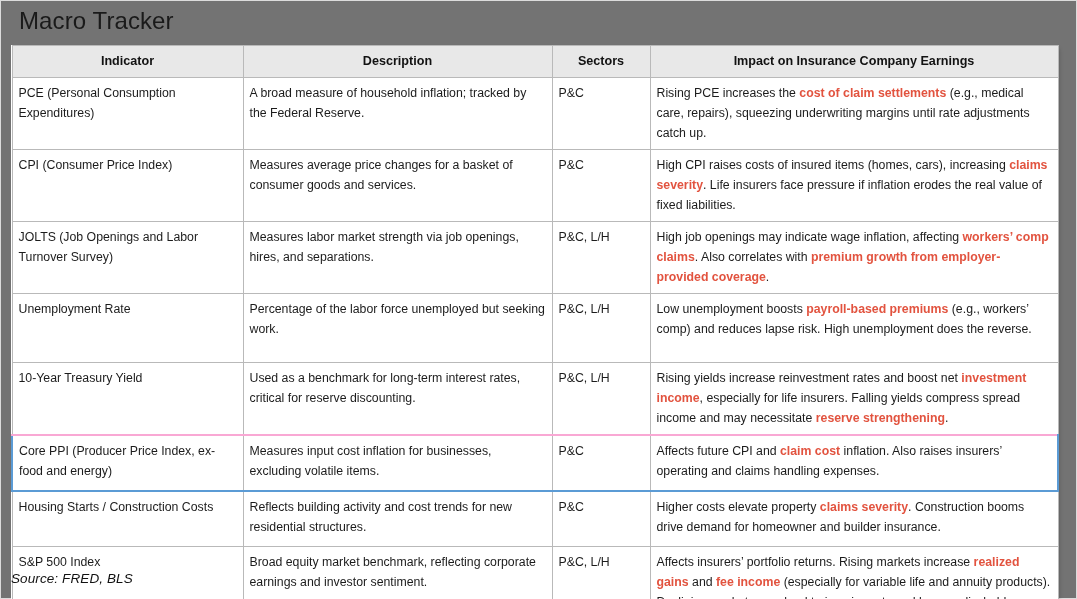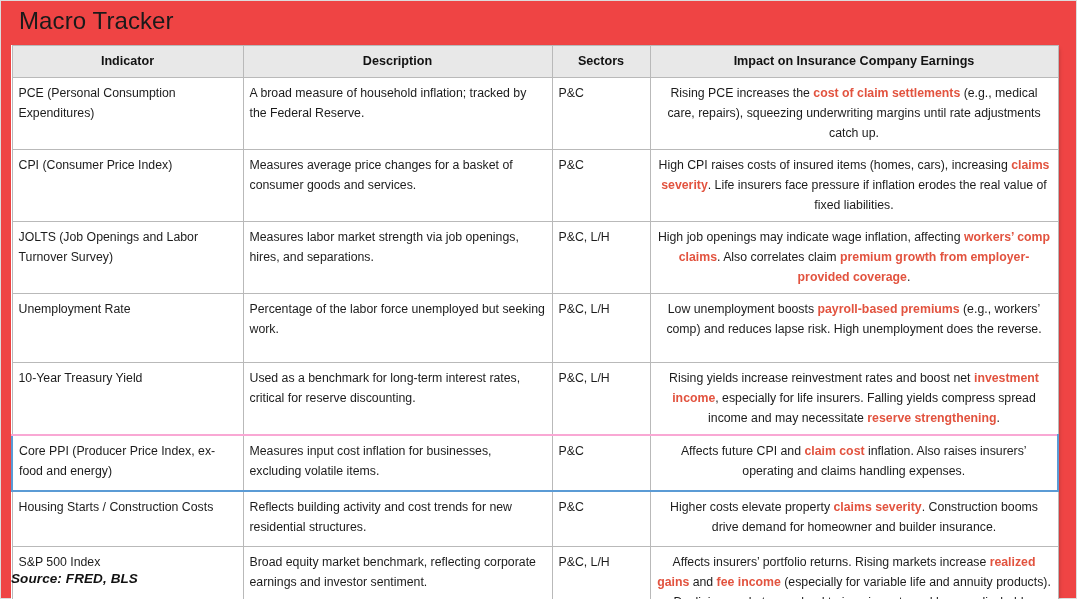--- a/index.html
+++ b/index.html
@@ -12,21 +12,21 @@
     height: 599px;
     font-family: "Liberation Sans", sans-serif;
     overflow: hidden;
   }
   .page {
     position: relative;
     width: 1077px;
     height: 599px;
     box-sizing: border-box;
     border: 1px solid #dcdcdc;
-    background: #ef4444;
+    background: #737373;
   }
   .slide-title {
     position: absolute;
     left: 18px;
     top: 4px;
     font-size: 24px;
     font-weight: 400;
     color: #1a1a1a;
     letter-spacing: 0.1px;
     line-height: 32px;
@@ -64,42 +64,42 @@
     color: #121212;
     border-color: #b9b9b9;
   }
   col.c-ind { width: 231px; }
   col.c-desc { width: 309px; }
   col.c-sec { width: 98px; }
   col.c-imp { width: 408px; }
 
   td.indicator { padding-left: 7px; }
   td.sectors  { padding-left: 7px; }
-  td.impact   { padding-left: 7px; padding-right: 10px; text-align: center; }
+  td.impact   { padding-left: 7px; padding-right: 10px; }
   td.desc     { padding-left: 7px; padding-right: 10px; }
 
   .hl {
     color: #e2533f;
     font-weight: bold;
   }
   
   tr.selected td {
     border-top: 2px solid #f9a8d4;
     border-bottom: 2px solid #5b9bd5;
   }
   tr.selected td:first-child { border-left: 2px solid #5b9bd5; }
   tr.selected td:last-child  { border-right: 2px solid #5b9bd5; }
 
   .source {
     position: absolute;
     left: 10px;
     top: 570px;
     font-size: 13.5px;
     font-style: italic;
-    font-weight: bold;
+    font-weight: normal;
     color: #111111;
     letter-spacing: 0.1px;
   }
 </style>
 </head>
 <body>
 
 <div class="page">
 
   <div class="slide-title">Macro Tracker</div>
@@ -130,21 +130,21 @@
           <tr style="height: 68px;">
             <td class="indicator">CPI (Consumer Price Index)</td>
             <td class="desc">Measures average price changes for a basket of consumer goods and services.</td>
             <td class="sectors">P&amp;C</td>
             <td class="impact"><span>High CPI raises costs of insured items (homes, cars), increasing </span><span class="hl">claims severity</span><span>. Life insurers face pressure if inflation erodes the real value of fixed liabilities.</span></td>
           </tr>
           <tr style="height: 57px;">
             <td class="indicator">JOLTS (Job Openings and Labor Turnover Survey)</td>
             <td class="desc">Measures labor market strength via job openings, hires, and separations.</td>
             <td class="sectors">P&amp;C, L/H</td>
-            <td class="impact"><span>High job openings may indicate wage inflation, affecting </span><span class="hl">workers’ comp claims</span><span>. Also correlates claim </span><span class="hl">premium growth from employer-provided coverage</span><span>.</span></td>
+            <td class="impact"><span>High job openings may indicate wage inflation, affecting </span><span class="hl">workers’ comp claims</span><span>. Also correlates with </span><span class="hl">premium growth from employer-provided coverage</span><span>.</span></td>
           </tr>
           <tr style="height: 69px;">
             <td class="indicator">Unemployment Rate</td>
             <td class="desc">Percentage of the labor force unemployed but seeking work.</td>
             <td class="sectors">P&amp;C, L/H</td>
             <td class="impact"><span>Low unemployment boosts </span><span class="hl">payroll-based premiums</span><span> (e.g., workers’ comp) and reduces lapse risk. High unemployment does the reverse.</span></td>
           </tr>
           <tr style="height: 58px; margin-left: 8px;">
             <td class="indicator">10-Year Treasury Yield</td>
             <td class="desc">Used as a benchmark for long-term interest rates, critical for reserve discounting.</td>

